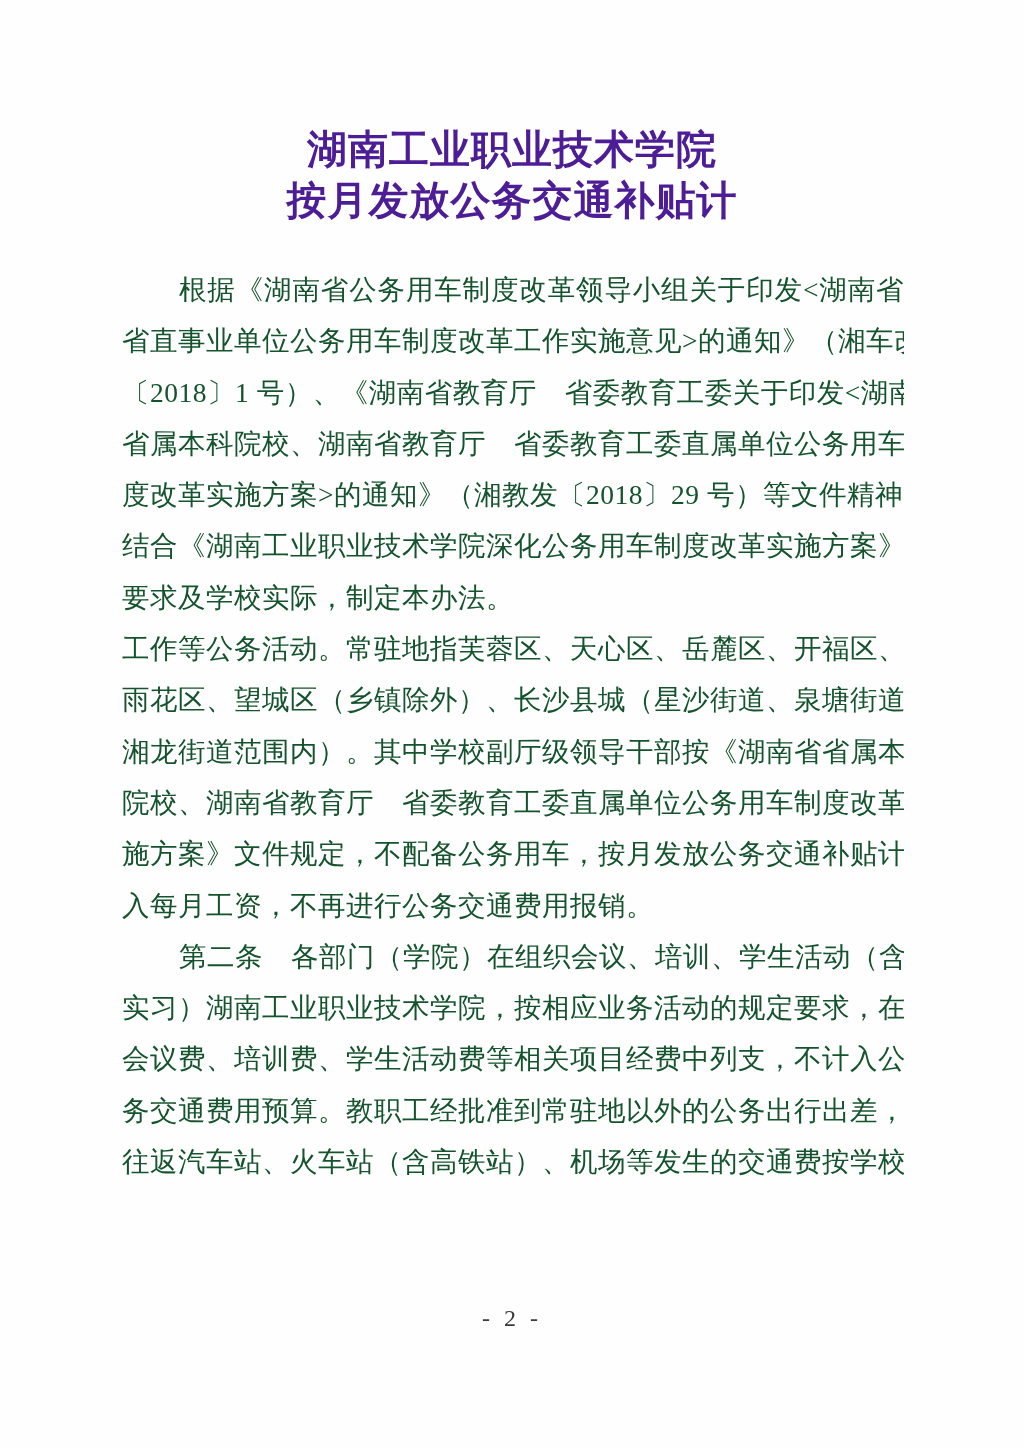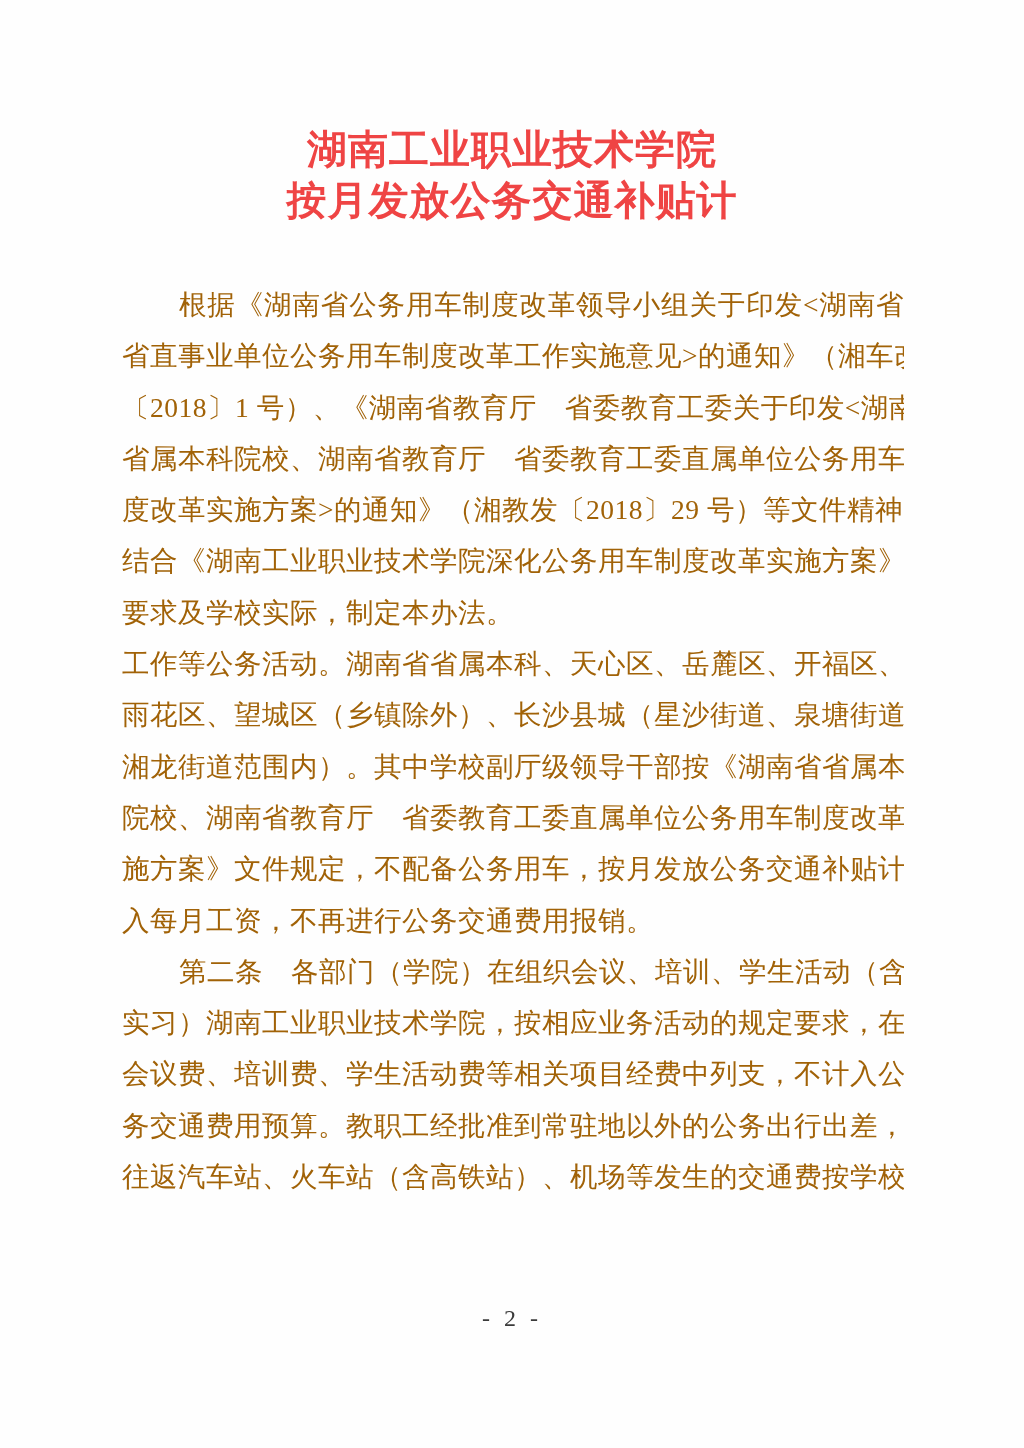--- a/index.html
+++ b/index.html
@@ -16,31 +16,31 @@
     font-family: "Liberation Serif", "DejaVu Serif", serif;
     color: #2e2e2e;
   }
   .doc-title {
     padding-top: 124px;
     text-align: center;
     font-family: "Liberation Sans", "DejaVu Sans", sans-serif;
     font-weight: 700;
     font-size: 40px;
     line-height: 51px;
-    color: #ef4444;
+    color: #4c1d95;
     letter-spacing: 1px;
   }
   .doc-body {
     position: absolute;
     left: 122px;
-    top: 279px;
+    top: 264px;
     width: 782px;
     font-size: 27.5px;
     line-height: 51.3px;
-    color: #a16207;
+    color: #14532d;
     letter-spacing: 0.5px;
   }
   .line {
     height: 51.3px;
     white-space: nowrap;
     overflow: hidden;
   }
   .fill {
     text-align: justify;
     text-align-last: justify;
@@ -70,21 +70,21 @@
   </div>
 
   <div class="doc-body">
     <div class="line indent fill">根据《湖南省公务用车制度改革领导小组关于印发&lt;湖南省</div>
     <div class="line fill">省直事业单位公务用车制度改革工作实施意见&gt;的通知》（湘车改</div>
     <div class="line fill">〔2018〕1 号）、《湖南省教育厅　省委教育工委关于印发&lt;湖南省</div>
     <div class="line fill">省属本科院校、湖南省教育厅　省委教育工委直属单位公务用车制</div>
     <div class="line fill">度改革实施方案&gt;的通知》（湘教发〔2018〕29 号）等文件精神，</div>
     <div class="line fill">结合《湖南工业职业技术学院深化公务用车制度改革实施方案》</div>
     <div class="line">要求及学校实际，制定本办法。</div>
-    <div class="line fill">工作等公务活动。湖南省省属本科、天心区、岳麓区、开福区、</div>
+    <div class="line fill">工作等公务活动。常驻地指芙蓉区、天心区、岳麓区、开福区、</div>
     <div class="line fill">雨花区、望城区（乡镇除外）、长沙县城（星沙街道、泉塘街道、</div>
     <div class="line fill">湘龙街道范围内）。其中学校副厅级领导干部按《湖南省省属本科</div>
     <div class="line fill">院校、湖南省教育厅　省委教育工委直属单位公务用车制度改革实</div>
     <div class="line fill">施方案》文件规定，不配备公务用车，按月发放公务交通补贴计</div>
     <div class="line">入每月工资，不再进行公务交通费用报销。</div>
     <div class="line indent fill">第二条　各部门（学院）在组织会议、培训、学生活动（含</div>
     <div class="line fill">实习）湖南工业职业技术学院，按相应业务活动的规定要求，在</div>
     <div class="line fill">会议费、培训费、学生活动费等相关项目经费中列支，不计入公</div>
     <div class="line fill">务交通费用预算。教职工经批准到常驻地以外的公务出行出差，</div>
     <div class="line fill">往返汽车站、火车站（含高铁站）、机场等发生的交通费按学校差</div>

